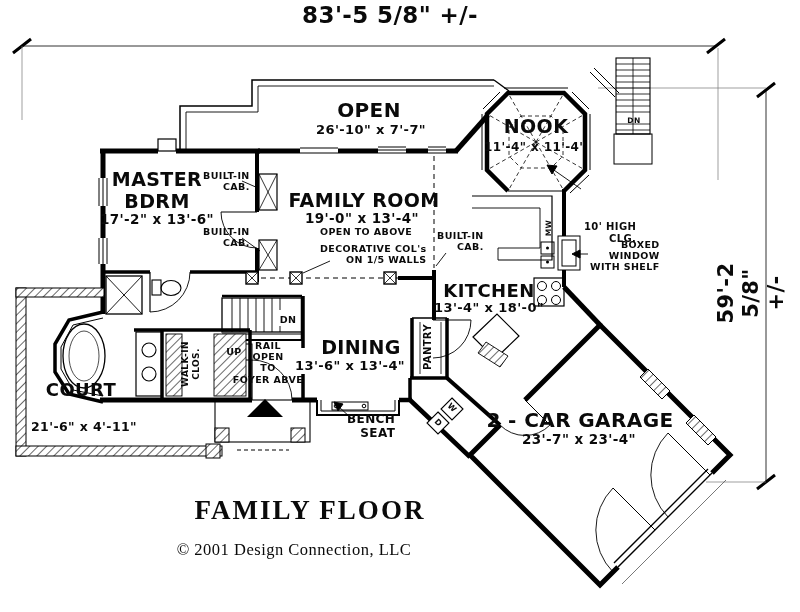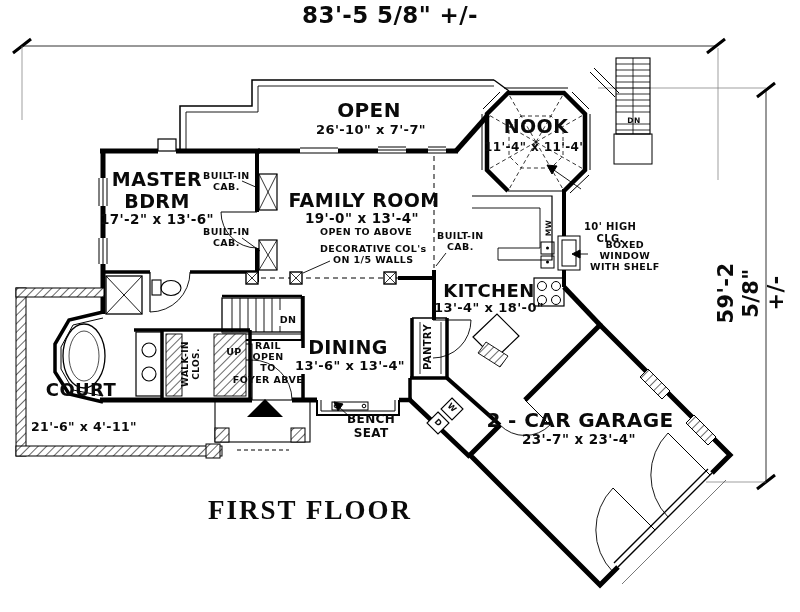--- a/index.html
+++ b/index.html
@@ -2,21 +2,21 @@
 <html><head>
 <meta charset="utf-8">
 <style>
   html,body { margin:0; padding:0; background:#fff; }
   .stage { position:relative; width:800px; height:612px; background:#ffffff;
            font-family:"DejaVu Sans", sans-serif; overflow:hidden; }
   .stage svg { position:absolute; left:0; top:0; }
   .lbl { position:absolute; transform:translate(-50%,-50%); font-weight:bold;
          color:#0a0a0a; white-space:pre-line; text-align:center; line-height:1.18;
          letter-spacing:0.4px; }
-  .lbl-left { transform:translate(0,-50%); text-align:center; }
+  .lbl-left { transform:translate(0,-50%); text-align:right; }
   .rot   { transform:translate(-50%,-50%) rotate(-90deg); }
   .rot45 { transform:translate(-50%,-50%) rotate(45deg); }
   .serif { font-family:"Liberation Serif","DejaVu Serif",serif; letter-spacing:2px; }
   .serif2{ font-family:"Liberation Serif","DejaVu Serif",serif; letter-spacing:0.5px; font-weight:normal; }
 </style>
 </head>
 <body>
 
 <div class="stage">
 
@@ -228,21 +228,21 @@
 BDRM</div>
 <div class="lbl" style="left:157px; top:220px; font-size:13.5px;">17'-2" x 13'-6"</div>
 
 <div class="lbl" style="left:364px; top:200px; font-size:19px;">FAMILY ROOM</div>
 <div class="lbl" style="left:362px; top:219px; font-size:13.5px;">19'-0" x 13'-4"</div>
 <div class="lbl" style="left:366px; top:232px; font-size:9.5px;">OPEN TO ABOVE</div>
 
 <div class="lbl" style="left:489px; top:291px; font-size:18px;">KITCHEN</div>
 <div class="lbl" style="left:489px; top:308px; font-size:13px;">13'-4" x 18'-0"</div>
 
-<div class="lbl" style="left:348px; top:347px; font-size:19px;">DINING</div>
+<div class="lbl" style="left:361px; top:347px; font-size:19px;">DINING</div>
 <div class="lbl" style="left:350px; top:366px; font-size:13px;">13'-6" x 13'-4"</div>
 
 <div class="lbl" style="left:81px; top:390px; font-size:18px;">COURT</div>
 <div class="lbl" style="left:84px; top:427px; font-size:12.5px;">21'-6" x 4'-11"</div>
 
 <div class="lbl" style="left:580px; top:421px; font-size:20px;">2 - CAR GARAGE</div>
 <div class="lbl" style="left:579px; top:440px; font-size:13.5px;">23'-7" x 23'-4"</div>
 
 <div class="lbl lbl-left" style="left:203px; top:181px; font-size:9.5px;">BUILT-IN
 CAB.</div>
@@ -267,15 +267,16 @@
 OPEN
 TO
 FOYER ABVE</div>
 <div class="lbl" style="left:234px; top:352px; font-size:9.5px;">UP</div>
 <div class="lbl" style="left:288px; top:320px; font-size:9.5px;">DN</div>
 <div class="lbl" style="left:634px; top:121px; font-size:7.5px;">DN</div>
 <div class="lbl rot" style="left:549px; top:228px; font-size:7.5px;">MW</div>
 <div class="lbl rot45" style="left:452px; top:408px; font-size:8px;">W</div>
 <div class="lbl rot45" style="left:438px; top:423px; font-size:8px;">D</div>
 
-<div class="lbl serif" style="left:310px; top:511px; font-size:27px;">FIRST FLOOR</div>
+<div class="lbl serif" style="left:310px; top:511px; font-size:27px;">FAMILY FLOOR</div>
+<div class="lbl serif2" style="left:294px; top:550px; font-size:16.5px;">© 2001 Design Connection, LLC</div>
 
 </div>
 
 </body></html>

